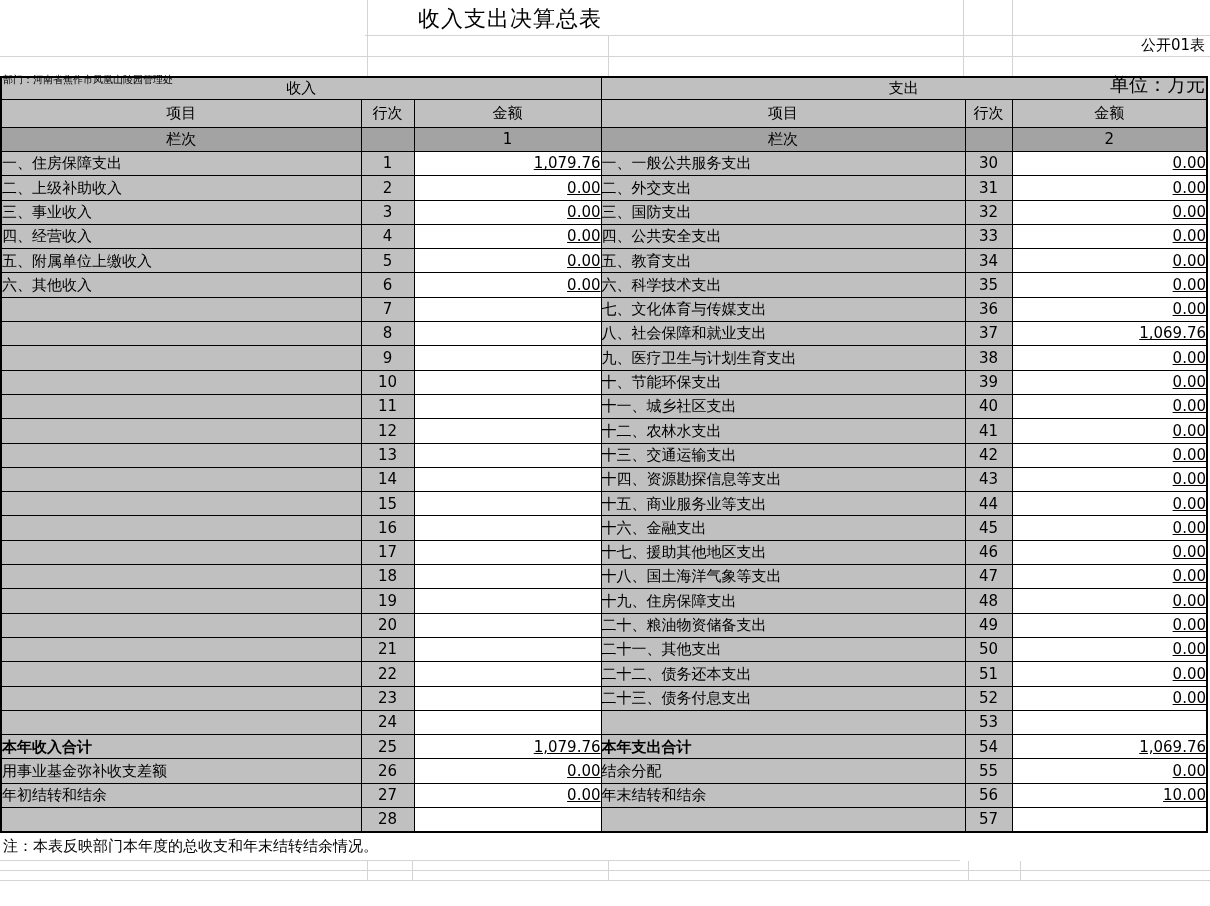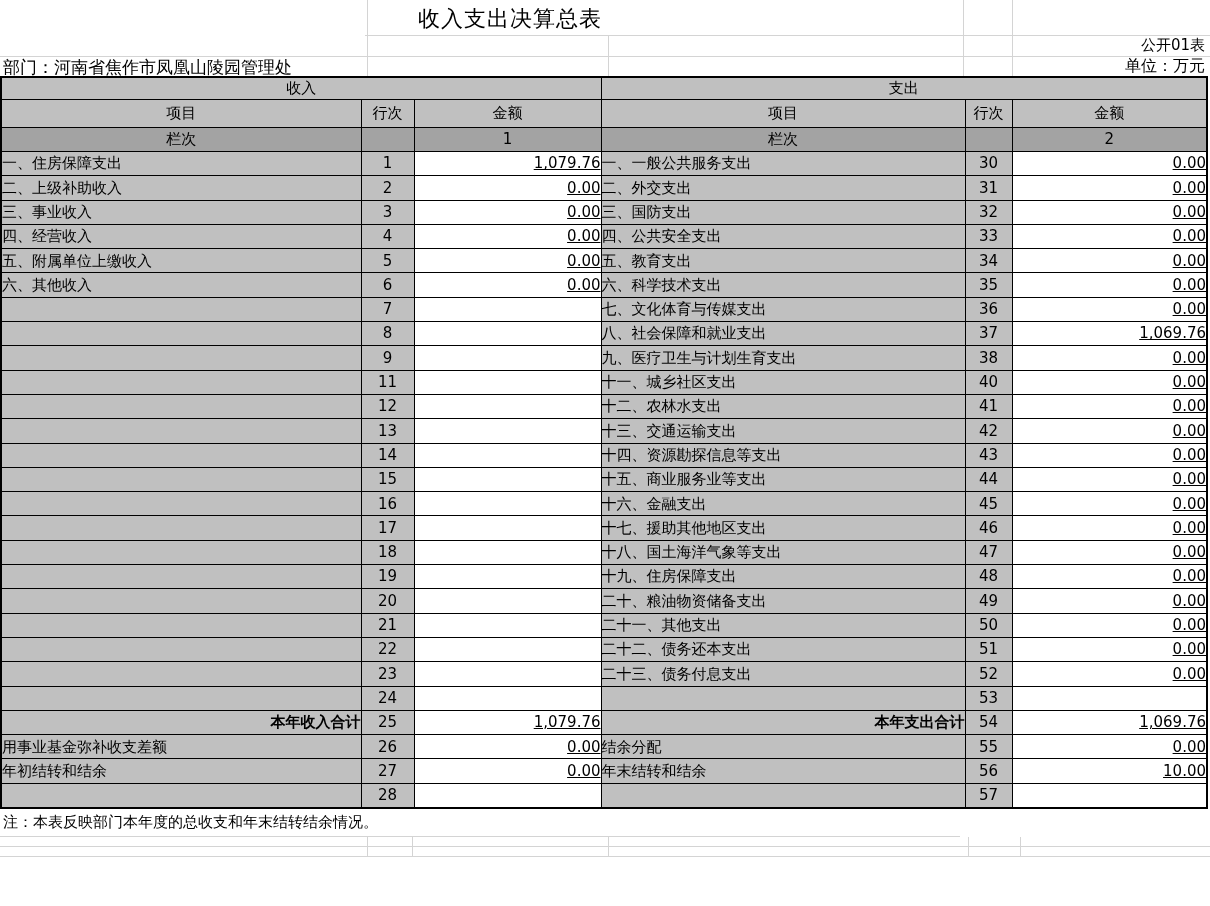--- a/index.html
+++ b/index.html
@@ -11,39 +11,39 @@
   
   .top{position:relative;width:1210px;height:76px;}
   .title-row{position:relative;height:35px;font-family:Liberation Mono, monospace;}
   .page-title{
     position:absolute;left:510px;top:4px;transform:translateX(-50%);
     font-size:22px;letter-spacing:1px;white-space:nowrap;
   }
   .code-row{position:relative;height:21px;}
   .doc-code{position:absolute;right:5px;top:1px;font-size:15px;}
   .dept-row{position:relative;height:20px;}
-  .department{position:absolute;left:3px;top:0;font-size:17px;}
-  .unit{position:absolute;right:5px;top:0;font-size:16px;}
+  .department{position:absolute;left:3px;top:17px;font-size:10px;}
+  .unit{position:absolute;right:5px;top:16px;font-size:19px;}
   .hgrid{position:absolute;height:1px;background:#d4d4d4;}
   .vgrid{position:absolute;width:1px;background:#d4d4d4;}
   
   table.main{
     border-collapse:collapse;table-layout:fixed;
     width:1206px;border:2px solid #000;font-size:15px;
   }
   table.main td{
     border:1px solid #000;overflow:hidden;white-space:nowrap;
     padding:0;line-height:1.1;
   }
   tr.h1 td{height:21px;background:#c0c0c0;text-align:center;}
   tr.h2 td{height:27px;background:#c0c0c0;text-align:center;}
   tr.h3 td{height:23px;background:#a3a3a3;text-align:center;}
   tbody tr{height:24.3px;}
   td.item{background:#c0c0c0;text-align:left;padding-left:3px;}
-  td.item.total{text-align:right;font-weight:bold;padding-left:0;}
+  td.item.total{text-align:left;font-weight:bold;padding-left:0;}
   td.line{background:#c0c0c0;text-align:center;}
   td.amt{background:#ffffff;text-align:right;padding-right:4px;text-decoration:underline;}
   td.dvr{border-right:2px solid #000;}
   
   .note-row{
     width:960px;height:28px;border-bottom:1px solid #d4d4d4;
     font-size:15px;box-sizing:border-box;padding:4px 0 0 3px;
   }
   .bottom-strip{position:relative;width:1210px;height:20px;}
 </style>
@@ -169,20 +169,28 @@
       <tr>
         <td class="item"></td>
         <td class="line">9</td>
         <td class="amt dvr"></td>
         <td class="item">九、医疗卫生与计划生育支出</td>
         <td class="line">38</td>
         <td class="amt">0.00</td>
       </tr>
       <tr>
         <td class="item"></td>
+        <td class="line">10</td>
+        <td class="amt dvr"></td>
+        <td class="item">十、节能环保支出</td>
+        <td class="line">39</td>
+        <td class="amt">0.00</td>
+      </tr>
+      <tr>
+        <td class="item"></td>
         <td class="line">11</td>
         <td class="amt dvr"></td>
         <td class="item">十一、城乡社区支出</td>
         <td class="line">40</td>
         <td class="amt">0.00</td>
       </tr>
       <tr>
         <td class="item"></td>
         <td class="line">12</td>
         <td class="amt dvr"></td>

